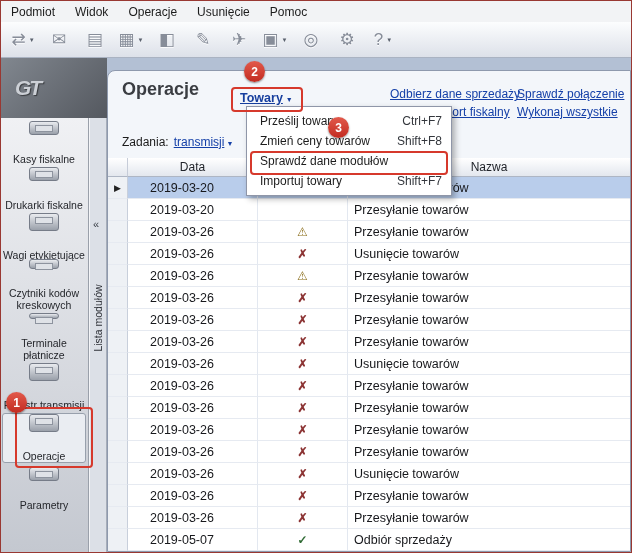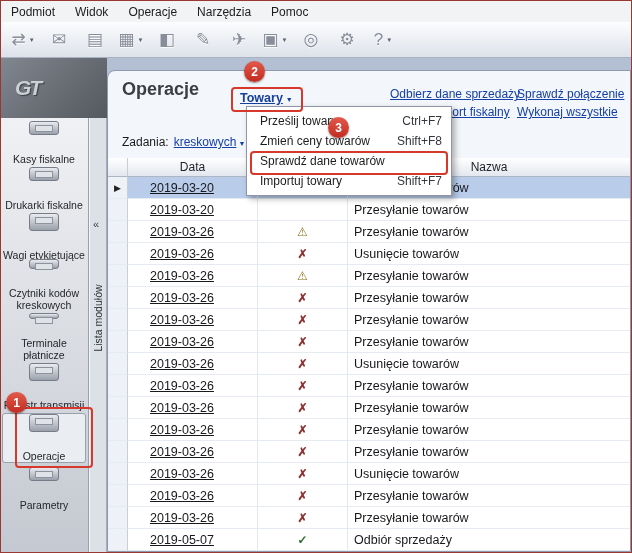--- a/index.html
+++ b/index.html
@@ -53,21 +53,21 @@
   
   .thead{position:absolute;left:107px;top:157px;width:522px;height:19px;display:flex;z-index:2;}
   .th{background:linear-gradient(#ffffff,#e3e7ee);border-right:1px solid #c6ccd8;border-bottom:1px solid #aeb6c4;
     box-sizing:border-box;font-size:12px;color:#21242a;display:flex;align-items:center;justify-content:center;cursor:default;}
   .th.gut{width:20px;}.th.date{width:130px;}.th.ic{width:90px;}.th.nm{flex:1;border-right:none;}
   .tbody{position:absolute;left:107px;top:176px;width:522px;height:374px;background:#fff;overflow:hidden;z-index:1;}
   .trow{display:flex;height:22px;box-sizing:border-box;}
   .cell{box-sizing:border-box;border-bottom:1px solid #e6eaf1;border-right:1px solid #e3e8f0;
     font-size:12.5px;color:#17181c;display:flex;align-items:center;}
   .cell.gut{width:20px;background:#eef1f5;border-right:1px solid #c8cfdb;justify-content:center;font-size:9px;color:#222;}
-  .cell.date{width:130px;padding-left:22px;text-decoration:underline;}
+  .cell.date{width:130px;padding-left:22px;}
   .cell.ic{width:90px;justify-content:center;font-size:12px;}
   .cell.nm{flex:1;padding-left:6px;border-right:none;}
   .trow.selected .cell{background:#b9cdeb;}
   .trow.selected .cell.gut{background:#eef1f5;}
   .cell.ic.warning{color:#8a6d1a;}
   .cell.ic.error{color:#8c3434;font-weight:bold;}
   .cell.ic.check{color:#2f6a33;font-weight:bold;}
   
   .menu{position:absolute;left:245px;top:105px;width:206px;background:#fff;border:1px solid #8f96a8;
     box-shadow:3px 3px 6px rgba(0,0,0,.3);padding:4px 0;z-index:30;box-sizing:border-box;}
@@ -82,21 +82,21 @@
 </style>
 </head>
 <body>
 
 <div class="window">
 
   <div class="menubar">
     <span class="mb-item">Podmiot</span>
     <span class="mb-item">Widok</span>
     <span class="mb-item">Operacje</span>
-    <span class="mb-item">Narzędzia</span>
+    <span class="mb-item">Usunięcie</span>
     <span class="mb-item">Pomoc</span>
   </div>
 
   <div class="toolbar" id="toolbar">
       <div class="tbtn">
         <span class="g">⇄</span>
         <span class="c">▼</span>
       </div>
       <div class="tbtn">
         <span class="g">✉</span>
@@ -186,21 +186,21 @@
   <div class="towary">
     <span>Towary</span><span class="dd">▼</span>
   </div>
 
   <span class="plink" style="left:389px;top:86px">Odbierz dane sprzedaży</span>
   <span class="plink" style="left:516px;top:86px">Sprawdź połączenie</span>
   <span class="plink" style="left:384px;top:104px">Odczytaj raport fiskalny</span>
   <span class="plink" style="left:516px;top:104px">Wykonaj wszystkie</span>
 
   <div class="tasks">
-    <span class="tlabel">Zadania:</span><span class="tlink"><span>kreskowych</span><span class="dd">▼</span></span>
+    <span class="tlabel">Zadania:</span><span class="tlink"><span>transmisji</span><span class="dd">▼</span></span>
   </div>
 
   <div class="thead">
     <div class="th gut"></div>
     <div class="th date">Data</div>
     <div class="th ic"></div>
     <div class="th nm">Nazwa</div>
   </div>
 
   <div class="tbody" id="tbody">
@@ -311,21 +311,21 @@
   <div class="menu">
     <div class="mitem">
       <span class="ml">Prześlij towary</span>
       <span class="ms">Ctrl+F7</span>
     </div>
     <div class="mitem">
       <span class="ml">Zmień ceny towarów</span>
       <span class="ms">Shift+F8</span>
     </div>
     <div class="mitem">
-      <span class="ml">Sprawdź dane towarów</span>
+      <span class="ml">Sprawdź dane modułów</span>
       <span class="ms"></span>
     </div>
     <div class="mitem">
       <span class="ml">Importuj towary</span>
       <span class="ms">Shift+F7</span>
     </div>
   </div>
 
   <div class="ann-box" style="left:230px;top:86px;width:68px;height:21px"></div>
   <div class="ann-box" style="left:249px;top:150px;width:194px;height:20px"></div>

